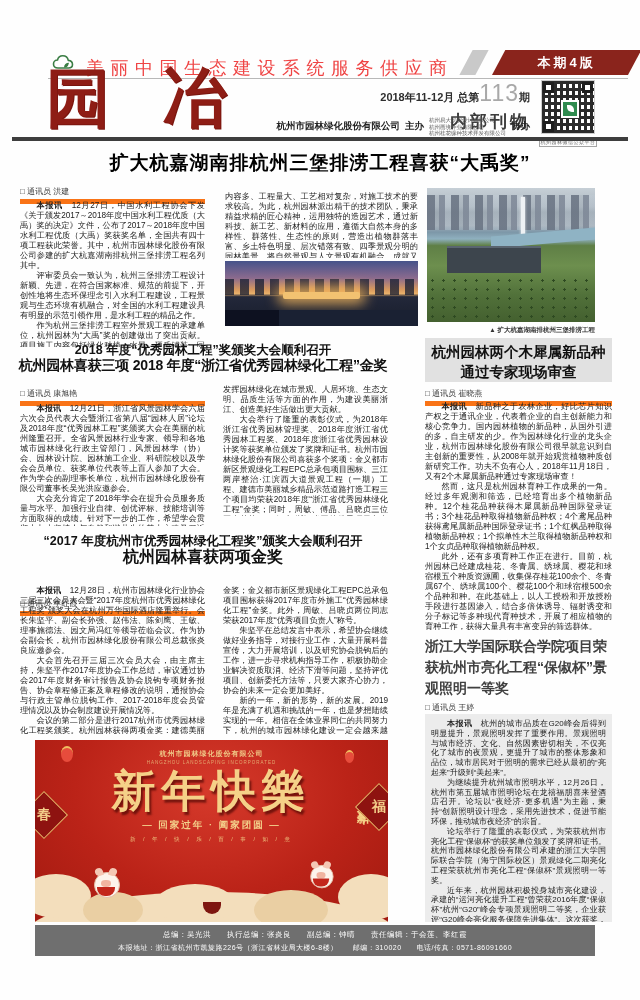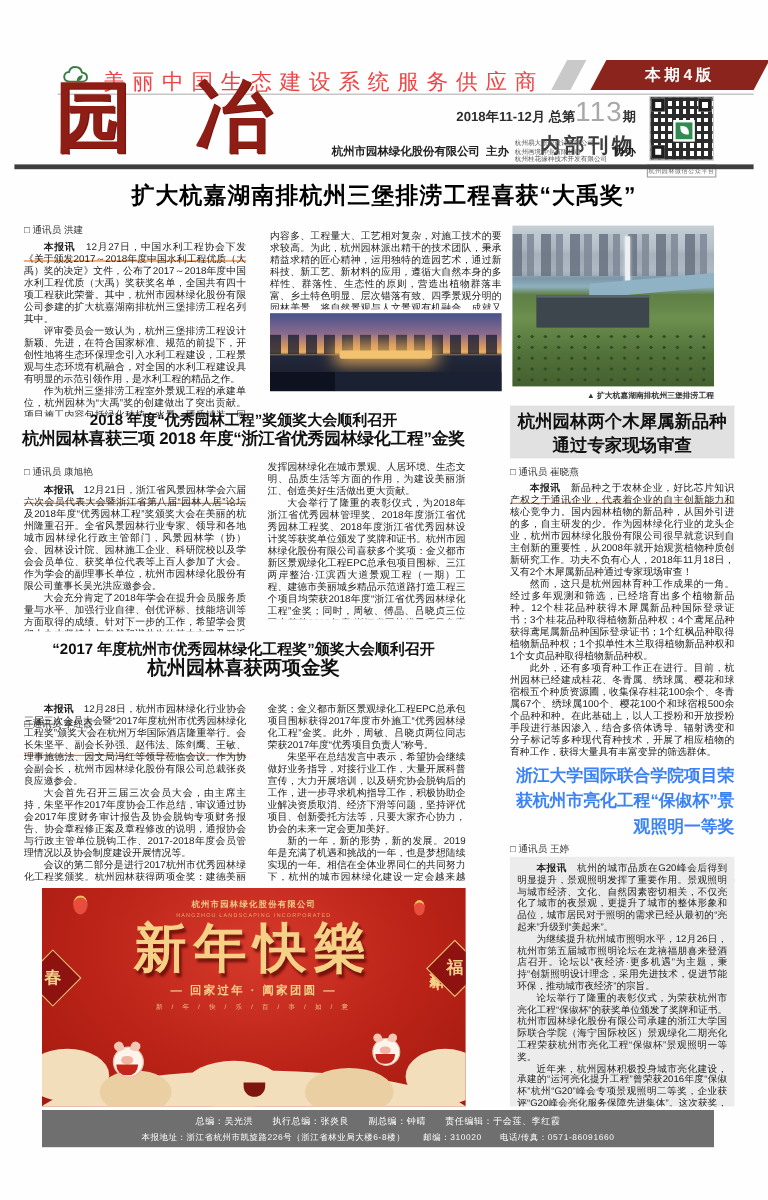--- a/index.html
+++ b/index.html
@@ -32,21 +32,21 @@
   .qr .c{position:absolute;width:11px;height:11px;border:3px solid #1e1e1e;background:#fff;box-sizing:border-box;}
   .qr .c1{left:1px;top:1px;} .qr .c2{right:1px;top:1px;} .qr .c3{left:1px;bottom:1px;}
   .qr .logo-center{position:absolute;left:19px;top:19px;width:14px;height:14px;background:#2f8b4f;border:2px solid #fff;}
   .qr .logo-center i{display:block;width:7px;height:7px;margin:3px auto;background:#fff;border-radius:0 70% 0 70%;}
   .qr-caption{margin-top:3px;border:1px solid #a5a5a5;font-size:5px;color:#666;text-align:center;
               padding:1px 0;letter-spacing:.5px;}
   .thick-rule{position:absolute;left:12px;right:12px;top:137px;height:4px;background:#3e3e3e;}
   
   .headline1{position:absolute;left:0;right:0;top:150px;text-align:center;font-size:19px;
              font-weight:bold;color:#000;letter-spacing:1px;}
-  .byline{position:absolute;font-size:8px;color:#333;border-bottom:1px solid #f97316;padding-bottom:20px;}
+  .byline{position:absolute;font-size:8px;color:#333;border-bottom:5px solid #f97316;padding-bottom:2px;}
   .body-text{position:absolute;font-size:8.2px;line-height:10px;text-align:justify;color:#222;overflow:hidden;}
   .body-text p{margin:0;text-indent:2em;}
   .body-text p b{font-weight:bold;}
   .cont p:first-child{text-indent:0;}
   .kicker{position:absolute;text-align:center;font-weight:bold;color:#111;}
   
   .photoA{position:absolute;left:225px;top:261px;width:193px;height:65px;overflow:hidden;
           background:linear-gradient(180deg,#46538a 0%,#8a6a8e 26%,#d9995e 44%,#e8b06a 50%,#23283a 55%,#171c2b 100%);}
   .pa-skyline{position:absolute;left:0;right:0;top:28%;height:24%;opacity:.85;
           background:repeating-linear-gradient(90deg,rgba(24,30,50,.9) 0 9px,rgba(24,30,50,0) 9px 15px);}
@@ -62,21 +62,21 @@
   .pb-river{position:absolute;left:38%;right:0;top:33%;height:9%;background:#8fb3c4;transform:skewY(-5deg);}
   .pb-building{position:absolute;left:12%;top:43%;width:56%;height:19%;background:#3d454d;border-top:2px solid #5a6570;}
   .pb-trees{position:absolute;left:0;right:0;bottom:0;height:34%;
           background-image:radial-gradient(circle 3px,#2e4a21 40%,transparent 42%);background-size:11px 9px;}
   .photo-caption{position:absolute;left:427px;top:326px;width:168px;text-align:right;
           font-size:6.5px;font-weight:bold;color:#333;}
   
   .r1-box{position:absolute;left:425px;top:338px;width:187px;height:44px;background:#e1e1e1;
           text-align:center;font-weight:bold;font-size:14.5px;line-height:20px;color:#111;padding-top:4px;box-sizing:border-box;}
   .r2-headline{position:absolute;left:425px;top:636px;width:187px;height:64px;overflow:hidden;
-          text-align:right;font-weight:bold;font-size:14px;line-height:21px;color:#3b82f6;}
+          text-align:left;font-weight:bold;font-size:14px;line-height:21px;color:#404040;}
   .r2-body{background:#ececec;padding:5px 6px;box-sizing:border-box;font-size:8px;line-height:9.8px;}
   
   .banner{position:absolute;left:35px;top:740px;width:353px;height:182px;overflow:hidden;
           background:radial-gradient(ellipse at 50% 28%,#d63a2b 0%,#bb2318 55%,#a21a10 100%);}
   .bn-company{margin-top:9px;text-align:center;font-size:7px;color:#f0c987;letter-spacing:1px;font-weight:bold;}
   .bn-en{text-align:center;font-size:4.5px;color:#e8bd7d;opacity:.85;letter-spacing:1px;margin-top:1px;}
   .bn-greeting{text-align:center;font-family:"DejaVu Serif",serif;font-weight:900;font-size:44px;line-height:48px;
           color:#f5d188;letter-spacing:6px;margin-top:2px;text-shadow:2px 3px 2px rgba(70,5,0,.65);}
   .bn-sub{text-align:center;font-size:9.5px;color:#f3cf8a;font-weight:bold;letter-spacing:2px;margin-top:4px;}
   .bn-wishes{text-align:center;font-size:5.5px;color:#eec27e;letter-spacing:3px;margin-top:4px;opacity:.95;}

